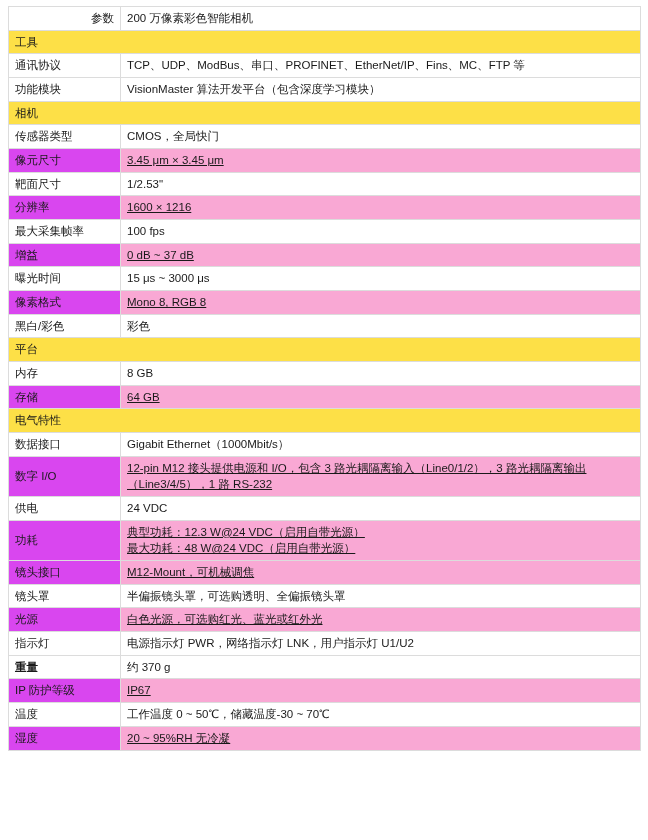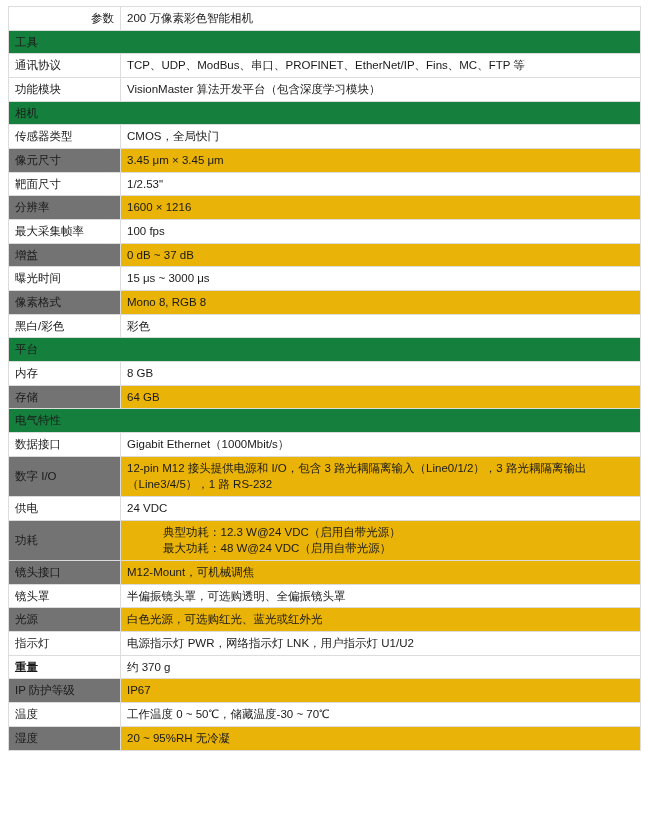--- a/index.html
+++ b/index.html
@@ -43,43 +43,43 @@
     padding-right: 10px;
     white-space: nowrap;
   }
   td.hdr-cell {
     background: #e4e1de;
     text-align: left;
     padding-left: 8px;
   }
   
   tr.section td {
-    background: #15803d;
+    background: #fde047;
     font-weight: normal;
   }
   td.val {
     padding-left: 8px;
   }
   td.val-multi {
     padding-left: 8px;
     line-height: 1.65;
   }
   .sub {
     display: block;
-    margin-left: 36px;
   }
   .bold {
     font-weight: bold;
     margin-top: 48px;
   }
   tr.alt td.lbl {
-    background: #737373;
+    background: #d946ef;
   }
   tr.alt td.val, tr.alt td.val-multi {
-    background: #eab308;
+    background: #f9a8d4;
+    text-decoration: underline;
   }
 </style>
 </head>
 <body>
 
 <table class="spec">
   <colgroup>
     <col style="width:112px">
     <col style="width:173px">
     <col style="width:173px">

